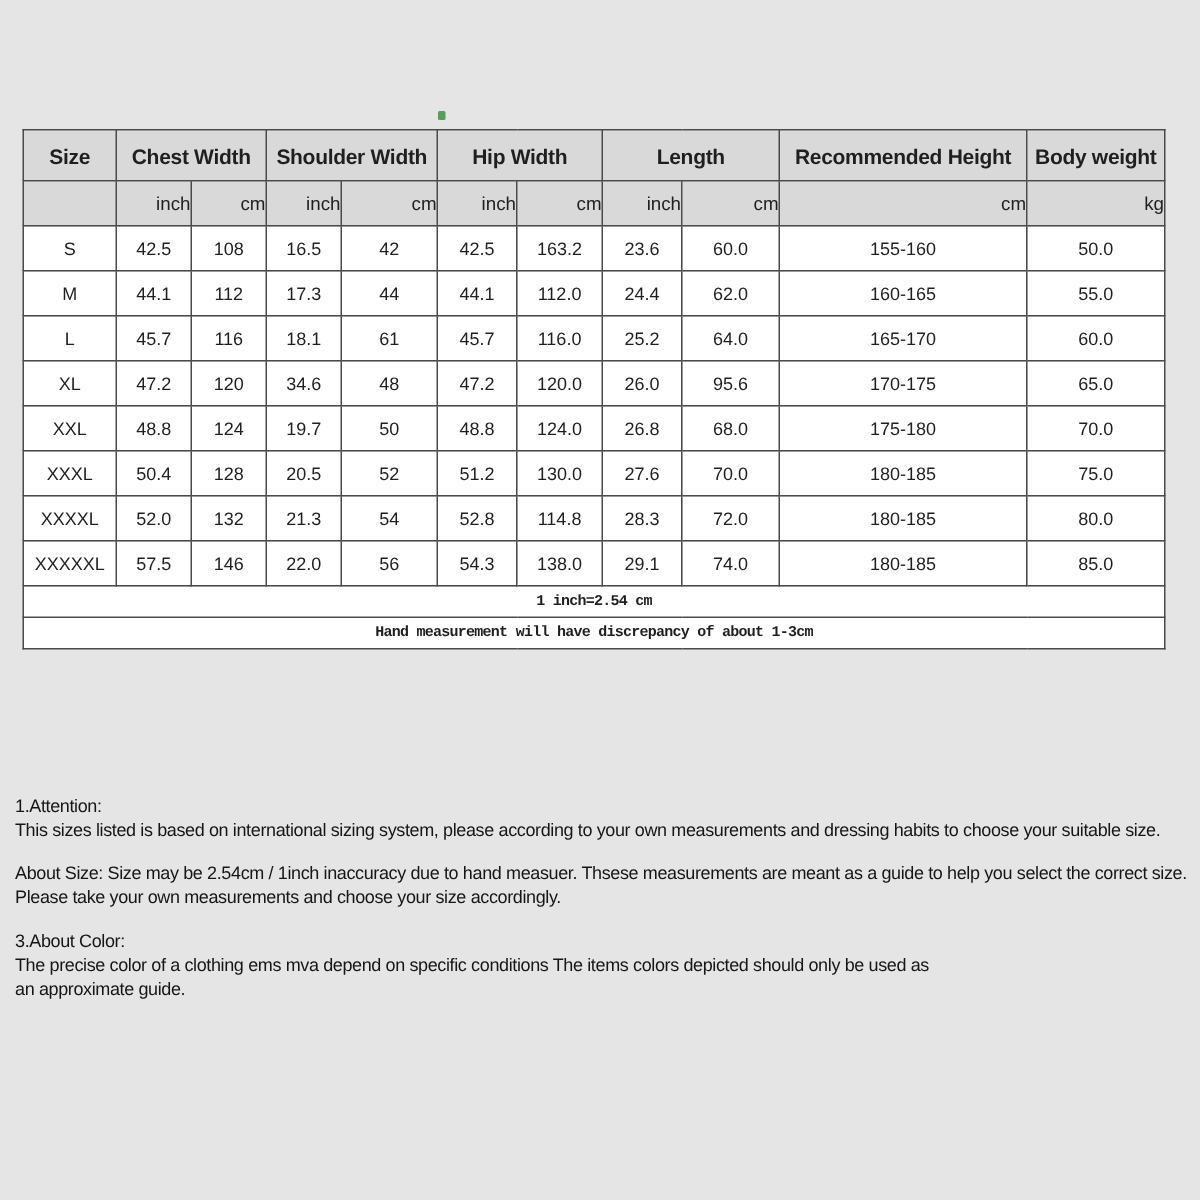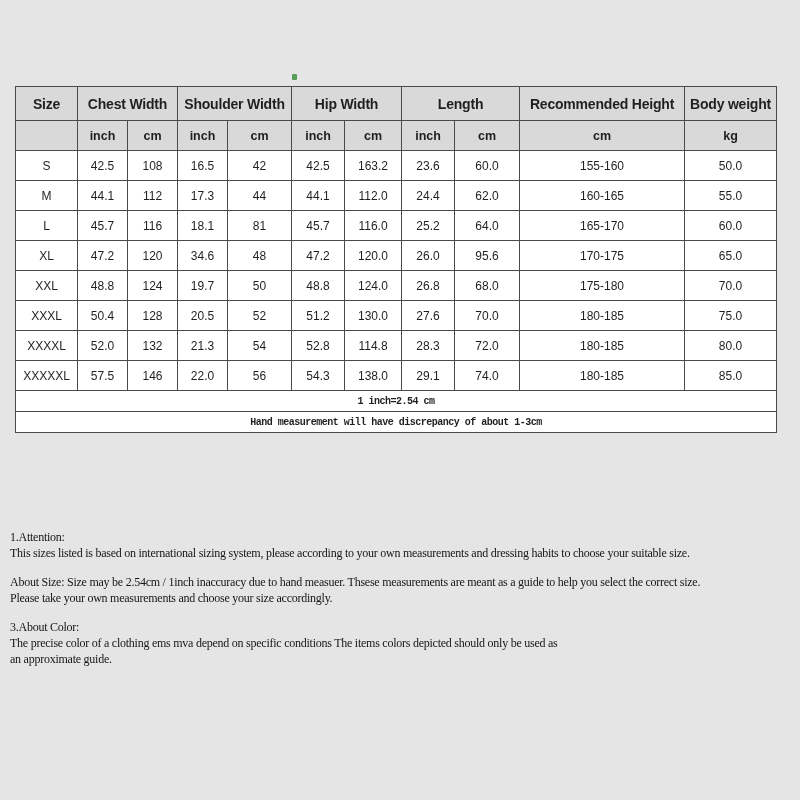--- a/index.html
+++ b/index.html
@@ -33,21 +33,22 @@
     background: #d9d9d9;
     font-size: 14px;
     font-weight: bold;
     height: 33px;
     letter-spacing: -0.2px;
   }
   .size-table tr.unit-row td {
     background: #d9d9d9;
     height: 29px;
     font-size: 12.5px;
-    font-weight: bold;
+    font-weight: normal;
+    text-align: right;
   }
   .size-table tr.data-row td {
     background: #ffffff;
     height: 29px;
     font-size: 12px;
   }
   .size-table tr.note-row td {
     background: #ffffff;
     height: 20px;
     font-family: "Liberation Mono", monospace;
@@ -68,21 +69,21 @@
   .notes {
     position: absolute;
     left: 10px;
     top: 529px;
     width: 789px;
     font-size: 12px;
     line-height: 16px;
     letter-spacing: -0.25px;
     color: #161616;
   }
-  .note-section { margin: 0 0 13px 0; font-family: Liberation Serif, serif; }
+  .note-section { margin: 0 0 13px 0; }
   .note-heading { white-space: pre; }
   .note-body { white-space: pre; }
 </style>
 </head>
 <body>
 
 <div class="page">
 
   <div class="green-artifact"></div>
 
@@ -148,21 +149,21 @@
         <td>24.4</td>
         <td>62.0</td>
         <td>160-165</td>
         <td>55.0</td>
       </tr>
       <tr class="data-row">
         <td>L</td>
         <td>45.7</td>
         <td>116</td>
         <td>18.1</td>
-        <td>81</td>
+        <td>61</td>
         <td>45.7</td>
         <td>116.0</td>
         <td>25.2</td>
         <td>64.0</td>
         <td>165-170</td>
         <td>60.0</td>
       </tr>
       <tr class="data-row">
         <td>XL</td>
         <td>47.2</td>

